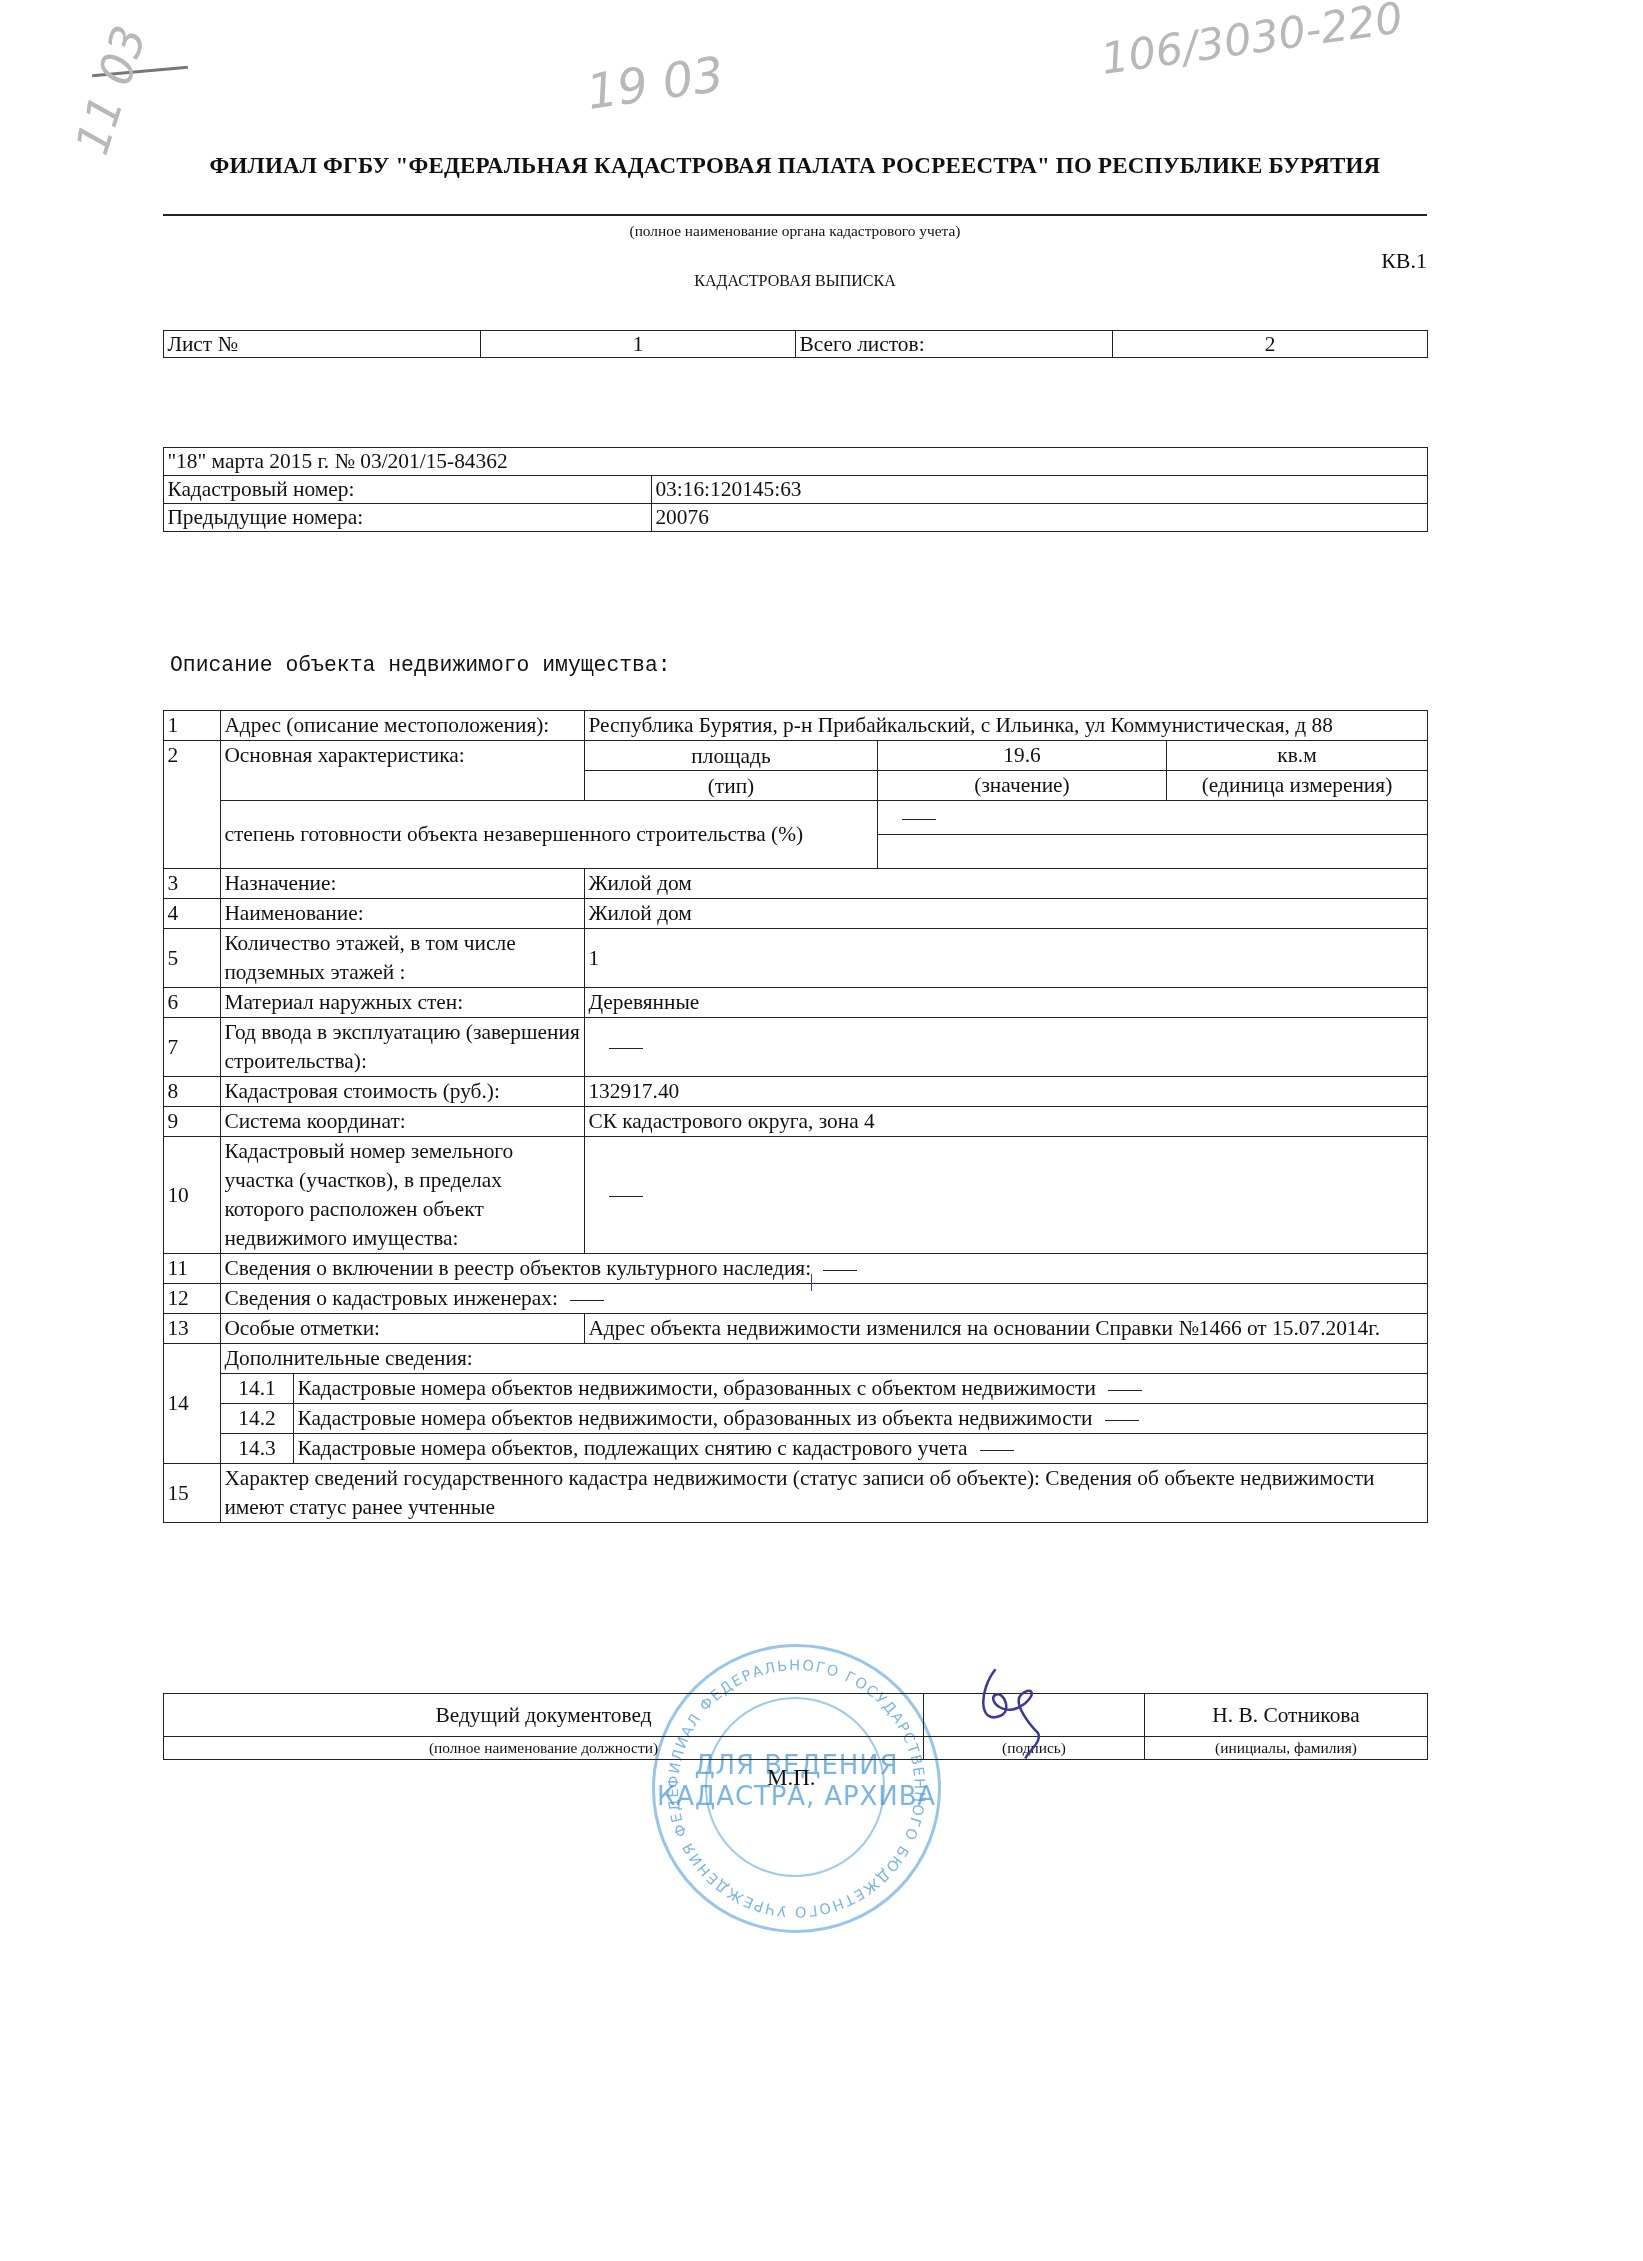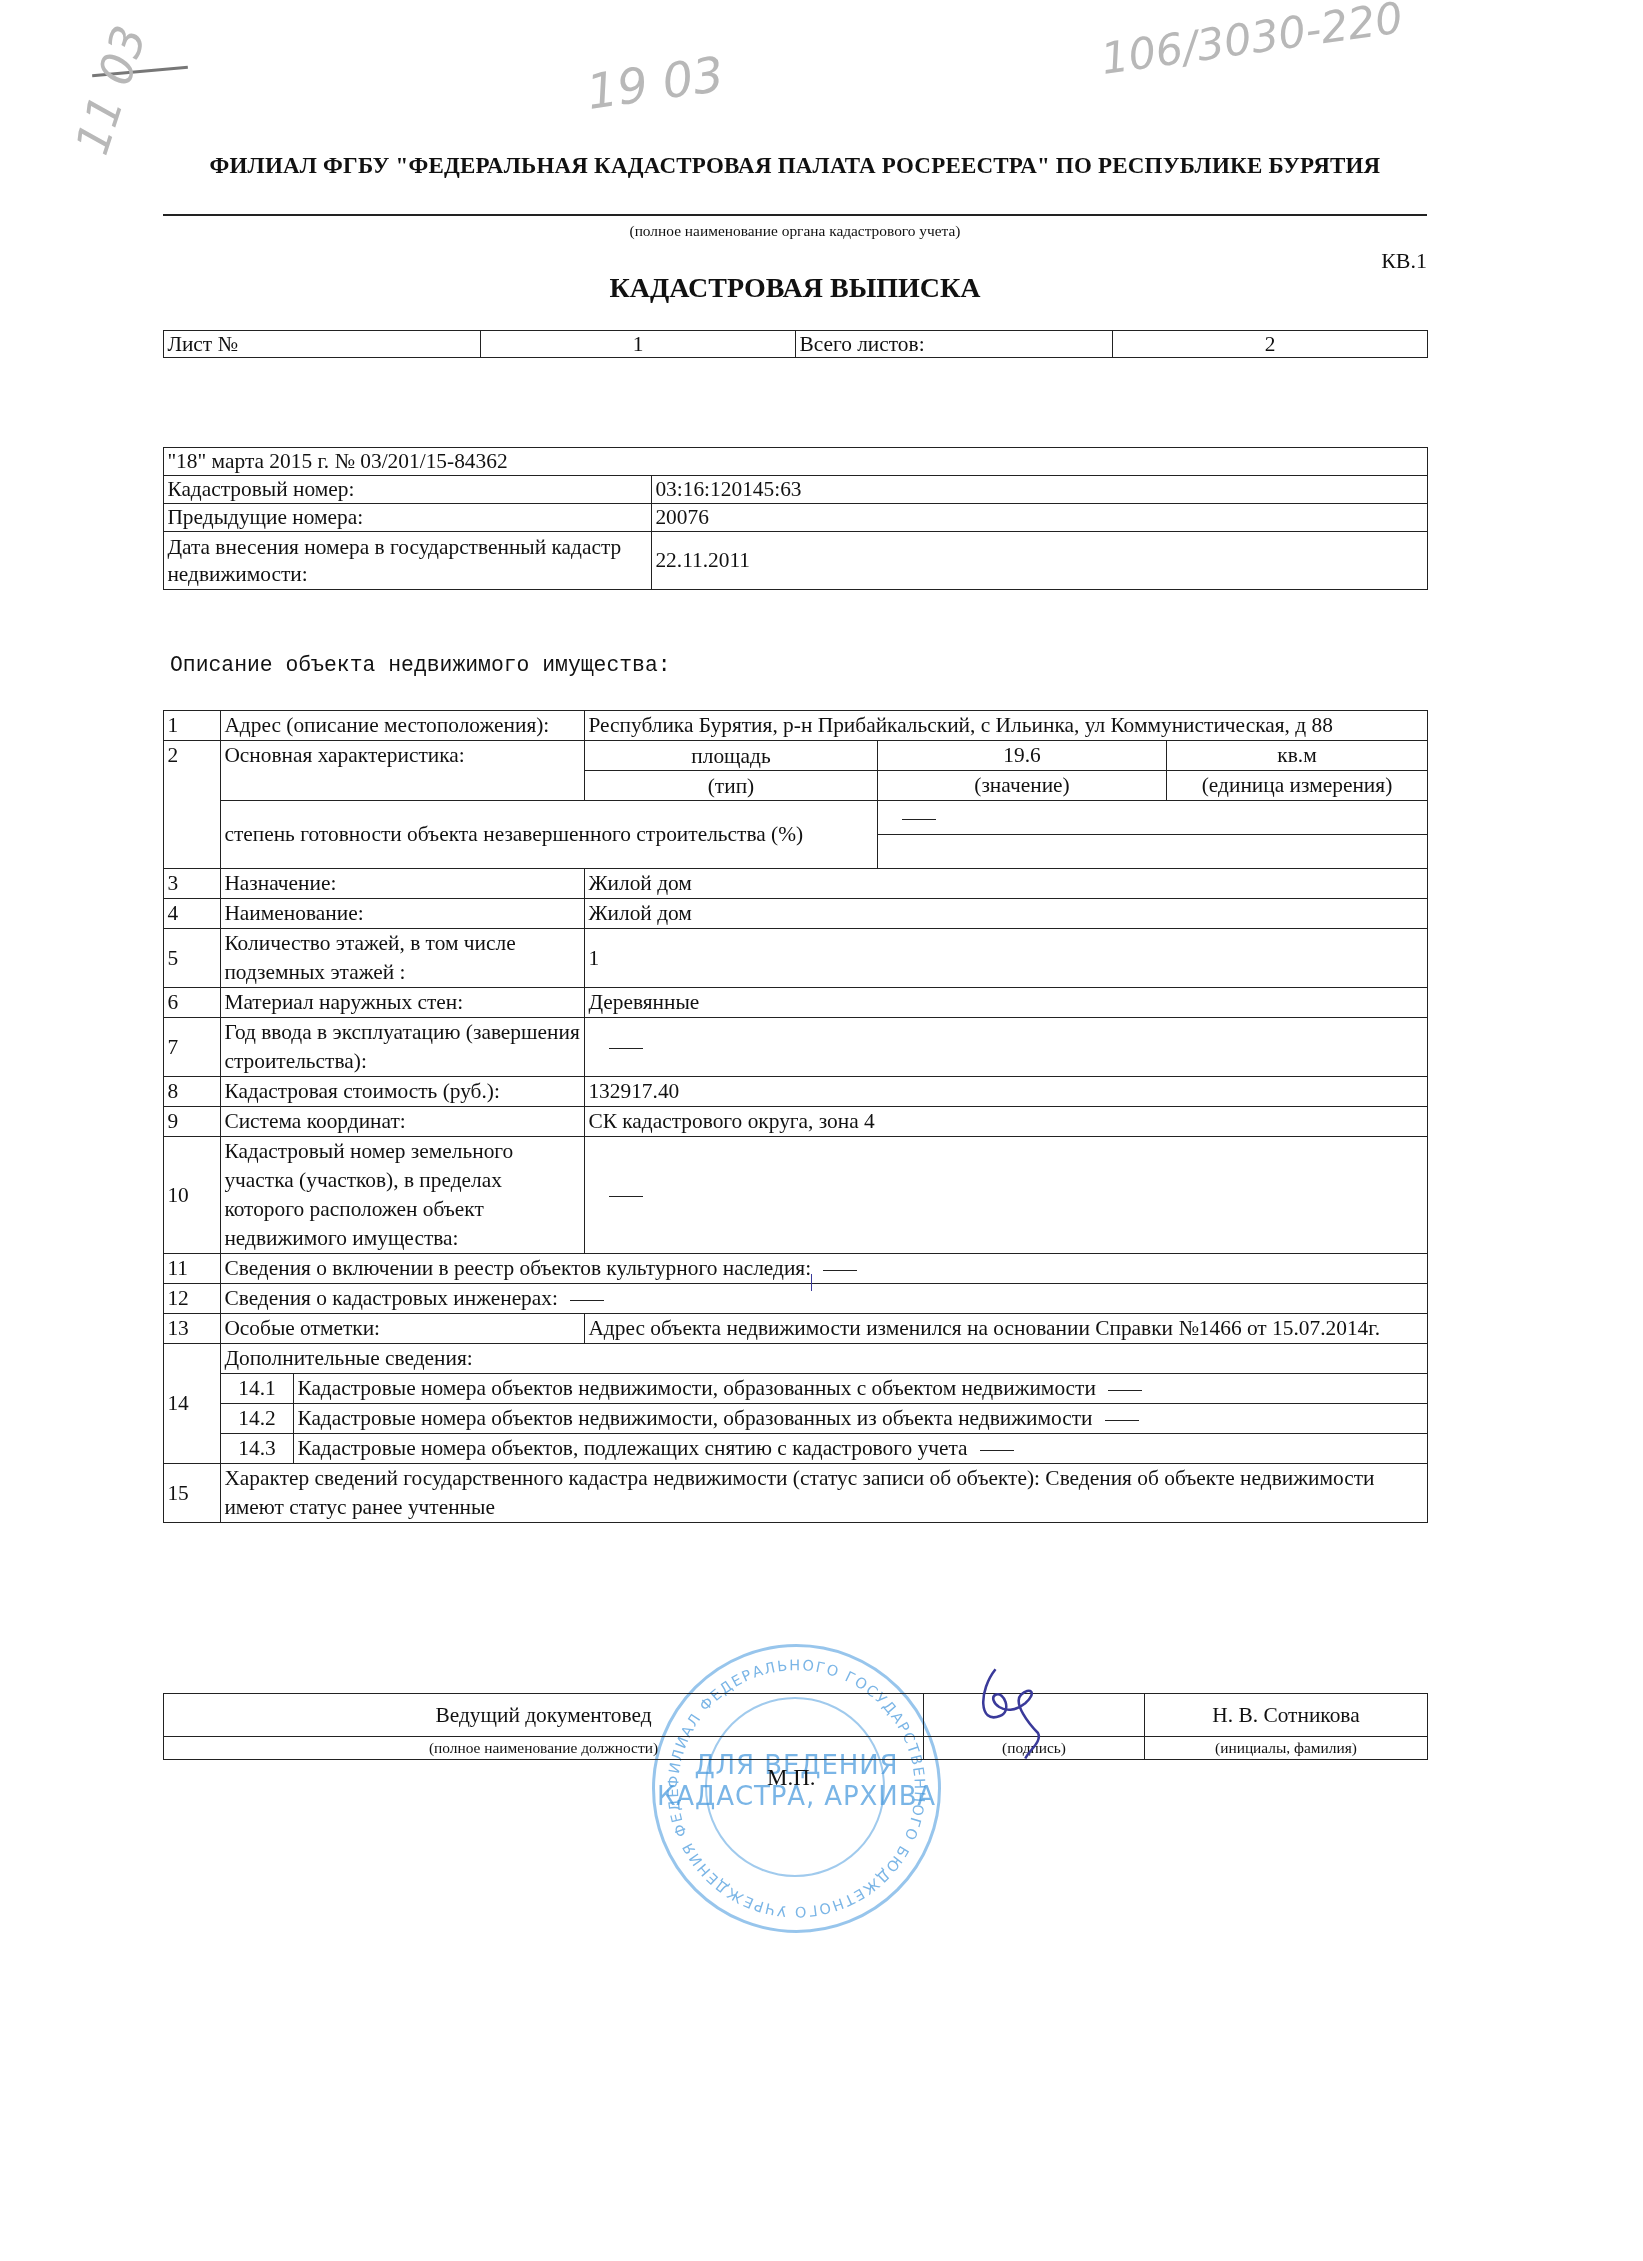--- a/index.html
+++ b/index.html
@@ -6,21 +6,21 @@
   body { width: 1644px; height: 2261px; position: relative; overflow: hidden;
          font-family: "Liberation Serif", "DejaVu Serif", serif; color: #111; }
   .abs { position: absolute; }
   .hand { position: absolute; font-family: "DejaVu Sans", sans-serif; color: #b8b8b8;
           font-style: italic; transform-origin: left bottom; }
   .org-title { position: absolute; left: 163px; top: 152px; width: 1264px; text-align: center;
                font-weight: bold; font-size: 23px; line-height: 28px; letter-spacing: 0.2px; }
   .org-line { position: absolute; left: 163px; top: 214px; width: 1264px; height: 0; border-top: 2.6px solid #222; }
   .org-caption { position: absolute; left: 163px; top: 222px; width: 1264px; text-align: center; font-size: 15.4px; }
   .form-code { position: absolute; right: 217px; top: 248px; font-size: 22px; }
-  .doc-title { position: absolute; left: 163px; top: 272px; width: 1264px; text-align: center; font-weight: bold; font-size: 28px; }
+  .doc-title { position: absolute; left: 163px; top: 272px; width: 1264px; text-align: center; font-weight: normal; font-size: 16px; }
 
   table { border-collapse: collapse; position: absolute; table-layout: fixed; font-size: 21.4px; }
   td { border: 1.7px solid #222; padding: 0 3.4px; vertical-align: middle; line-height: 28px; }
   .c { text-align: center; }
   .top-table td { height: 26px; line-height: 26px; }
   .info-table td { height: 26.5px; line-height: 27px; }
   .main-table td { line-height: 29px; }
   .dash { display: inline-block; width: 34px; border-top: 1.7px solid #222; vertical-align: middle; margin-left: 12px; }
   .dash-only { display: inline-block; width: 34px; border-top: 1.7px solid #222; vertical-align: middle; margin-left: 20.5px; }
 
@@ -79,24 +79,20 @@
       <tr>
     <td colspan="2">"18" марта 2015 г. № 03/201/15-84362</td>
   </tr>
   <tr>
     <td>Кадастровый номер:</td>
     <td>03:16:120145:63</td>
   </tr>
   <tr>
     <td>Предыдущие номера:</td>
     <td>20076</td>
-  </tr>
-  <tr>
-    <td style="height:57px;">Дата внесения номера в государственный кадастр недвижимости:</td>
-    <td>22.11.2011</td>
   </tr>
 </tbody>
   </table>
 
 <div class="section-caption">Описание объекта недвижимого имущества:</div>
 
 <table class="main-table" style="left:163px;top:710px;width:1264px;">
   <colgroup>
     <col style="width:57px">
     <col style="width:73px">

